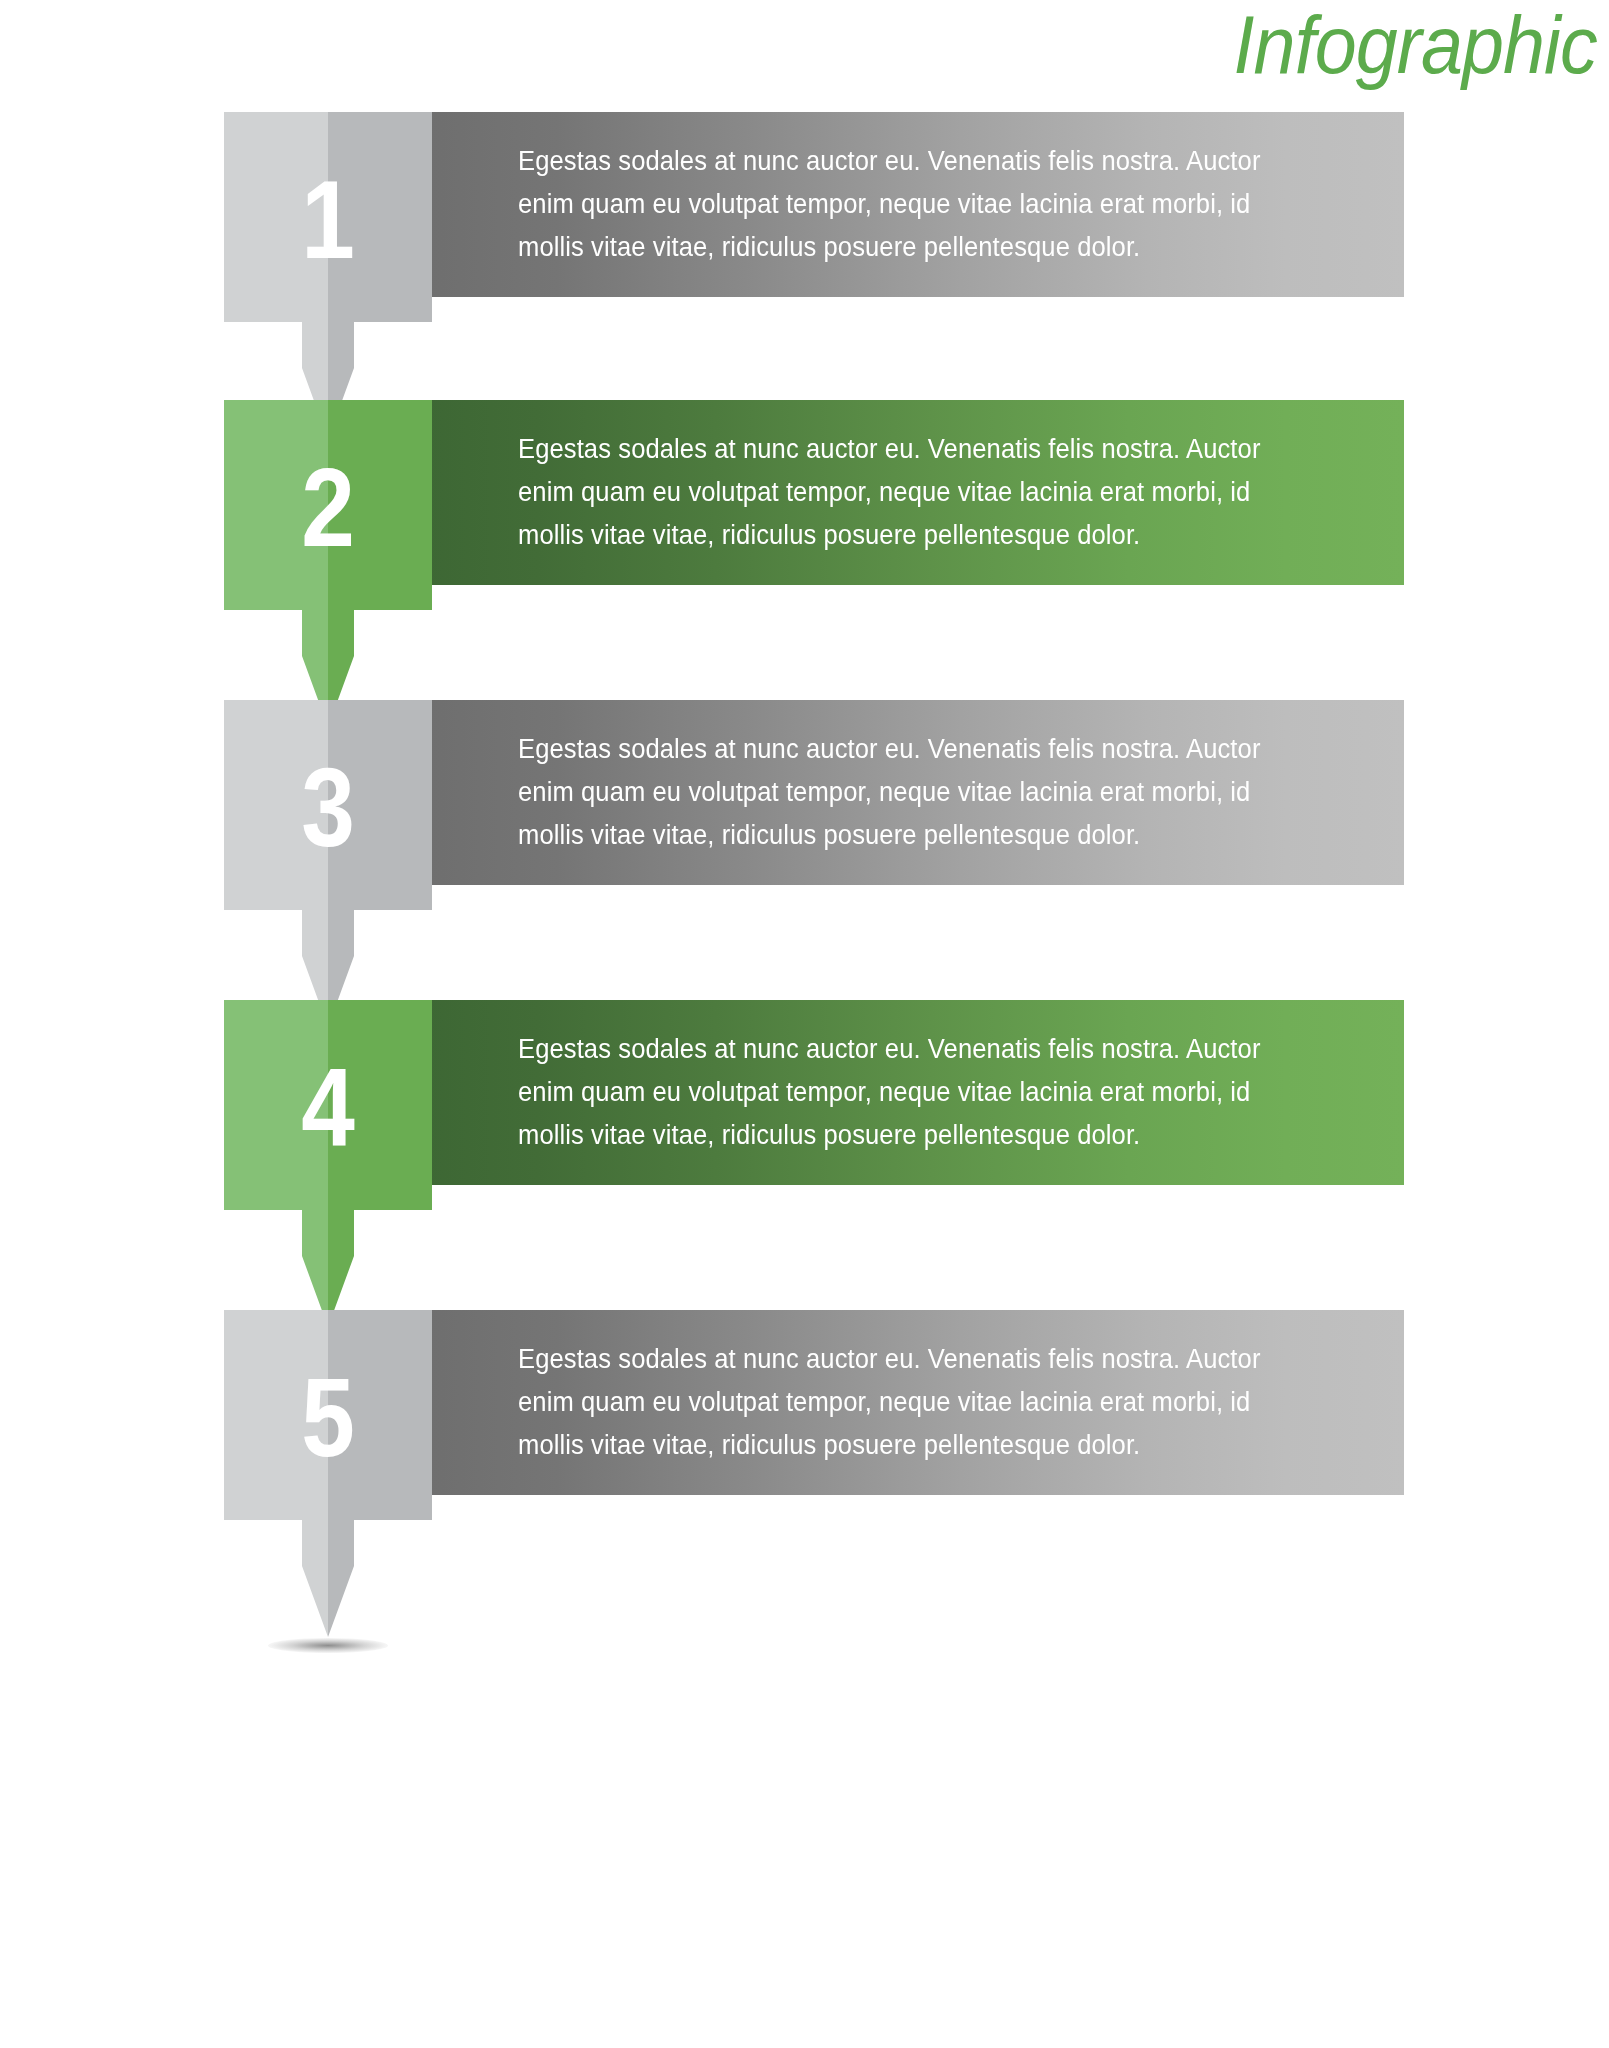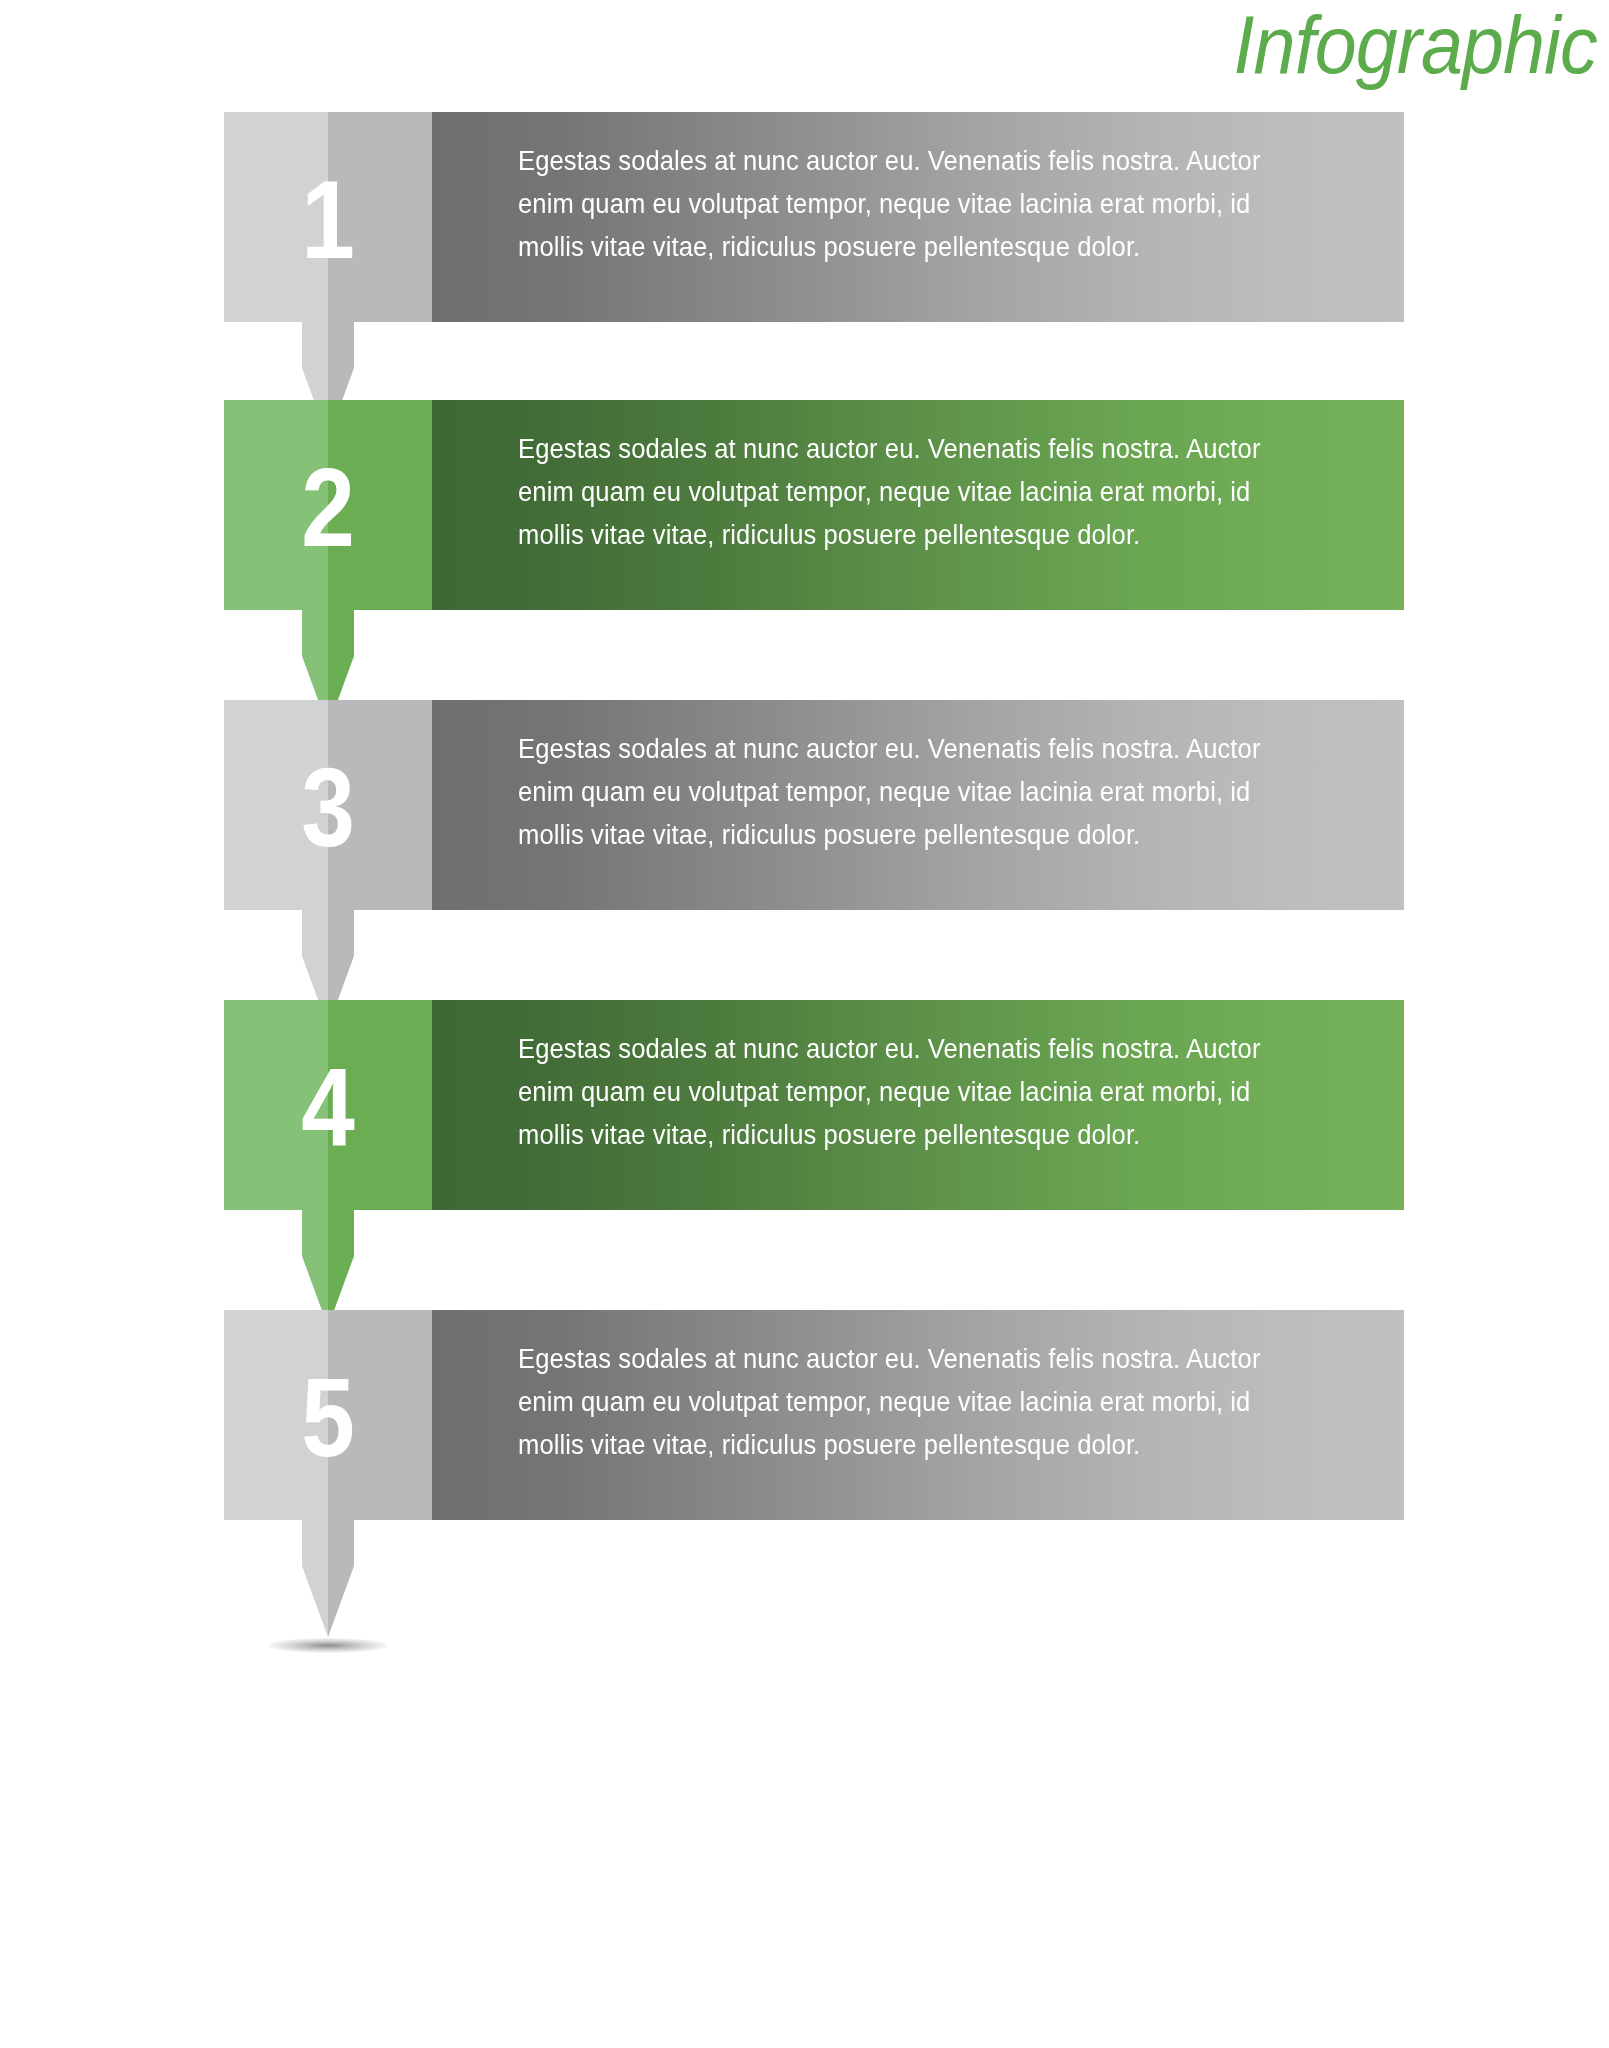--- a/index.html
+++ b/index.html
@@ -48,21 +48,21 @@
     width: 1180px;
     height: 210px;
   }
 
   
   .panel {
     position: absolute;
     left: 196px;
     top: 0;
     width: 984px;
-    height: 210px;
+    height: 185px;
   }
   .panel-gray {
     background: linear-gradient(to right,
                 #6e6e6e 0%,
                 #757575 14%,
                 #8a8a8a 34%,
                 #a2a2a2 55%,
                 #b4b4b4 74%,
                 #bdbdbd 88%,
                 #c0c0c0 100%);

